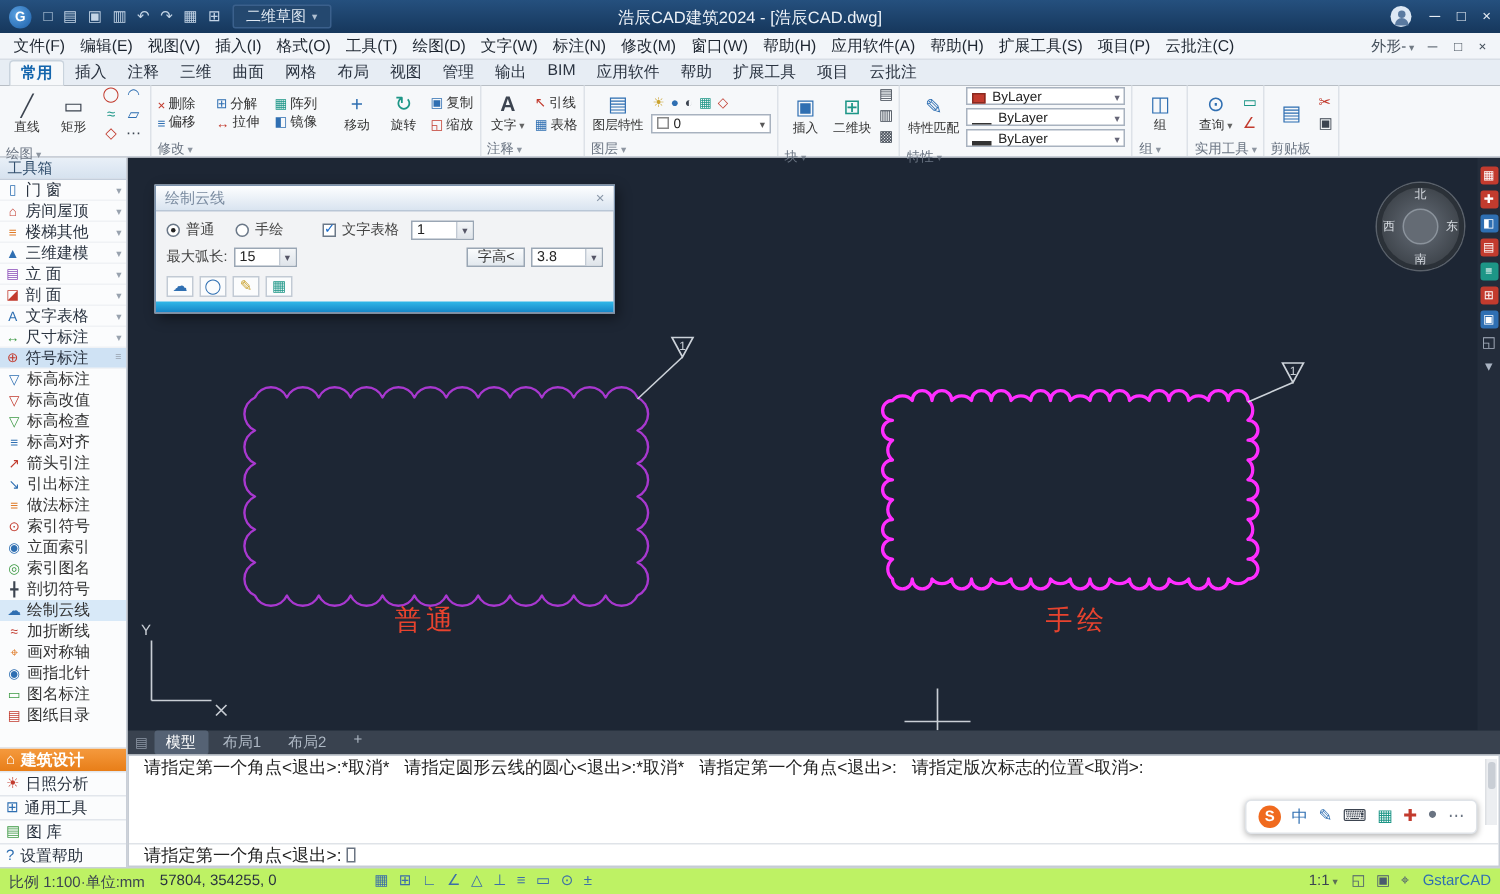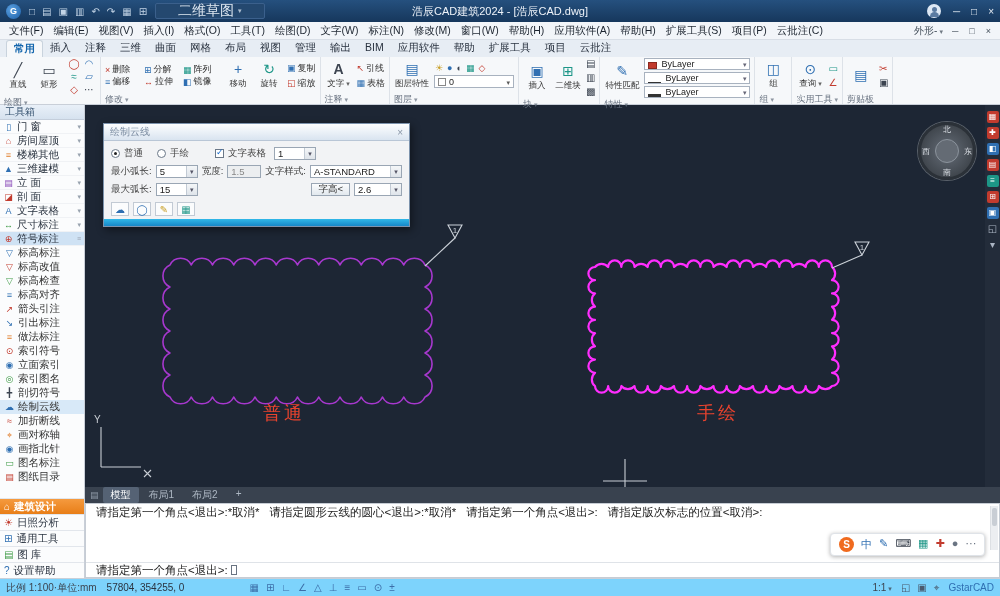--- a/index.html
+++ b/index.html
@@ -3,21 +3,21 @@
 <meta charset="utf-8">
 <style>
 *{margin:0;padding:0;box-sizing:border-box}
 html,body{width:1000px;height:596px;overflow:hidden}
 body{position:relative;font-family:"Liberation Sans","DejaVu Sans",sans-serif;background:#1d2634;font-size:11px;color:#222}
 
 
 .titlebar{position:absolute;left:0;top:0;width:1000px;height:22px;background:linear-gradient(#25507e,#173츠a5e);background:linear-gradient(#25507e,#16375c);display:flex;align-items:center;gap:8px;padding:0 6px;color:#dfe8f2;z-index:30}
 .logo{width:15px;height:15px;border-radius:50%;background:radial-gradient(circle at 35% 35%,#5aa0e0,#1c5fa8);color:#fff;font-weight:bold;font-size:9px;display:flex;align-items:center;justify-content:center;flex:none}
 .qat{display:flex;gap:7px;font-size:10px;color:#c3d4e6}
-.ws-dd{display:flex;align-items:center;gap:4px;font-size:14px;padding:0 22px;height:16px;border:1px solid #3b608c;border-radius:2px;background:#24486f;white-space:nowrap}
+.ws-dd{display:flex;align-items:center;gap:4px;font-size:10px;padding:0 8px;height:16px;border:1px solid #3b608c;border-radius:2px;background:#24486f;white-space:nowrap}
 .cdown::after{content:" ▾";font-size:7px;color:inherit;opacity:.75}
 .tb-title{position:absolute;left:0;right:0;text-align:center;font-size:11px;color:#eef3f9;pointer-events:none}
 .tb-right{margin-left:auto;display:flex;align-items:center;gap:12px;z-index:2}
 .avatar{width:14px;height:14px;border-radius:50%;background:#dde8f4;position:relative;display:inline-block}
 .avatar::before{content:"";position:absolute;left:4.5px;top:2.5px;width:5px;height:5px;border-radius:50%;background:#5a7aa0}
 .avatar::after{content:"";position:absolute;left:2.5px;top:8px;width:9px;height:4.5px;border-radius:5px 5px 0 0;background:#5a7aa0}
 .winctl{display:flex;gap:11px}
 .wc{font-size:10px;color:#e8eef5}
 
 
@@ -109,21 +109,21 @@
 
 .cmd{position:absolute;left:85px;top:503px;width:915px;height:75px;background:#fff;border:1px solid #c6ccd4;display:flex;flex-direction:column;padding-top:2px;font-size:11.5px;color:#222;z-index:10}
 .cmd-hist{display:flex;flex-direction:row}
 .cmd-line{height:12px;line-height:12px;padding-left:10px;white-space:nowrap}
 .cmd-prompt{margin-top:auto;border-top:1px solid #dfe3e8;height:15px;display:flex;align-items:center;padding-left:10px;gap:3px}
 .cursor{width:6px;height:10px;border:1px solid #6a7482;display:inline-block}
 .cmd-scroll{position:absolute;right:1px;top:2px;width:8px;height:44px;background:#eceef1;border-left:1px solid #dde0e4}
 .cmd-scroll::before{content:"";position:absolute;left:1px;top:2px;width:5px;height:18px;background:#c9ced5;border-radius:2px}
 
 
-.statusbar{position:absolute;left:0;top:578px;width:1000px;height:18px;background:#7dd3fc;border-top:1px solid #c9cfd8;display:flex;align-items:center;gap:10px;padding:0 6px;font-size:10px;color:#3c4450;z-index:30}
+.statusbar{position:absolute;left:0;top:578px;width:1000px;height:18px;background:#bef264;border-top:1px solid #c9cfd8;display:flex;align-items:center;gap:10px;padding:0 6px;font-size:10px;color:#3c4450;z-index:30}
 .sb-coords{color:#2a3340}
 .sb-toggles{display:flex;gap:7px;color:#3c6ea8;margin-left:55px}
 .sbt{font-size:10px}
 .sb-right{margin-left:auto;display:flex;align-items:center;gap:9px}
 .sb-ics{display:flex;gap:7px;color:#4a5a6e}
 .sb-brand{color:#2f6fb2;font-weight:normal}
 
 
 .ime{position:absolute;left:830px;top:533px;height:23px;display:flex;align-items:center;gap:7px;background:#fff;border:1px solid #dfe3e8;border-radius:4px;box-shadow:0 1px 4px rgba(0,0,0,.3);padding:0 8px;z-index:60}
 .ime-s{width:15px;height:15px;border-radius:50%;background:#f06a1e;color:#fff;font-weight:bold;font-size:10px;display:flex;align-items:center;justify-content:center;flex:none}
@@ -661,45 +661,29 @@
       <span class="radio" style="margin-left:10px"></span>
       <span class="flabel">手绘</span>
       <span class="chk on" style="margin-left:22px"></span>
       <span class="flabel">文字表格</span>
       <span class="fld" style="width:42px;margin-left:4px">
         <span>1</span>
         <span class="da"></span>
       </span>
     </div>
     <div class="drow">
-      <span class="flabel">最小弧长:</span>
-      <span class="fld w40">
-        <span>5</span>
-        <span class="da"></span>
-      </span>
-      <span class="flabel">宽度:</span>
-      <span class="fld dis w32">
-        <span>1.5</span>
-      </span>
-      <span class="flabel">文字样式:</span>
-      <span class="fld" style="flex:1">
-        <span>A-STANDARD</span>
-        <span class="da"></span>
-      </span>
-    </div>
-    <div class="drow">
       <span class="flabel">最大弧长:</span>
       <span class="fld w40">
         <span>15</span>
         <span class="da"></span>
       </span>
       <span style="flex:1"></span>
       <span class="dlg-btn">字高&lt;</span>
       <span class="fld" style="width:48px">
-        <span>2.6</span>
+        <span>3.8</span>
         <span class="da"></span>
       </span>
     </div>
   </div>
   <div class="dlg-tools">
 
   <span class="tool-i c-blue">☁</span>
       <span class="tool-i c-blue">◯</span>
       <span class="tool-i c-gold">✎</span>
       <span class="tool-i c-teal">▦</span>

